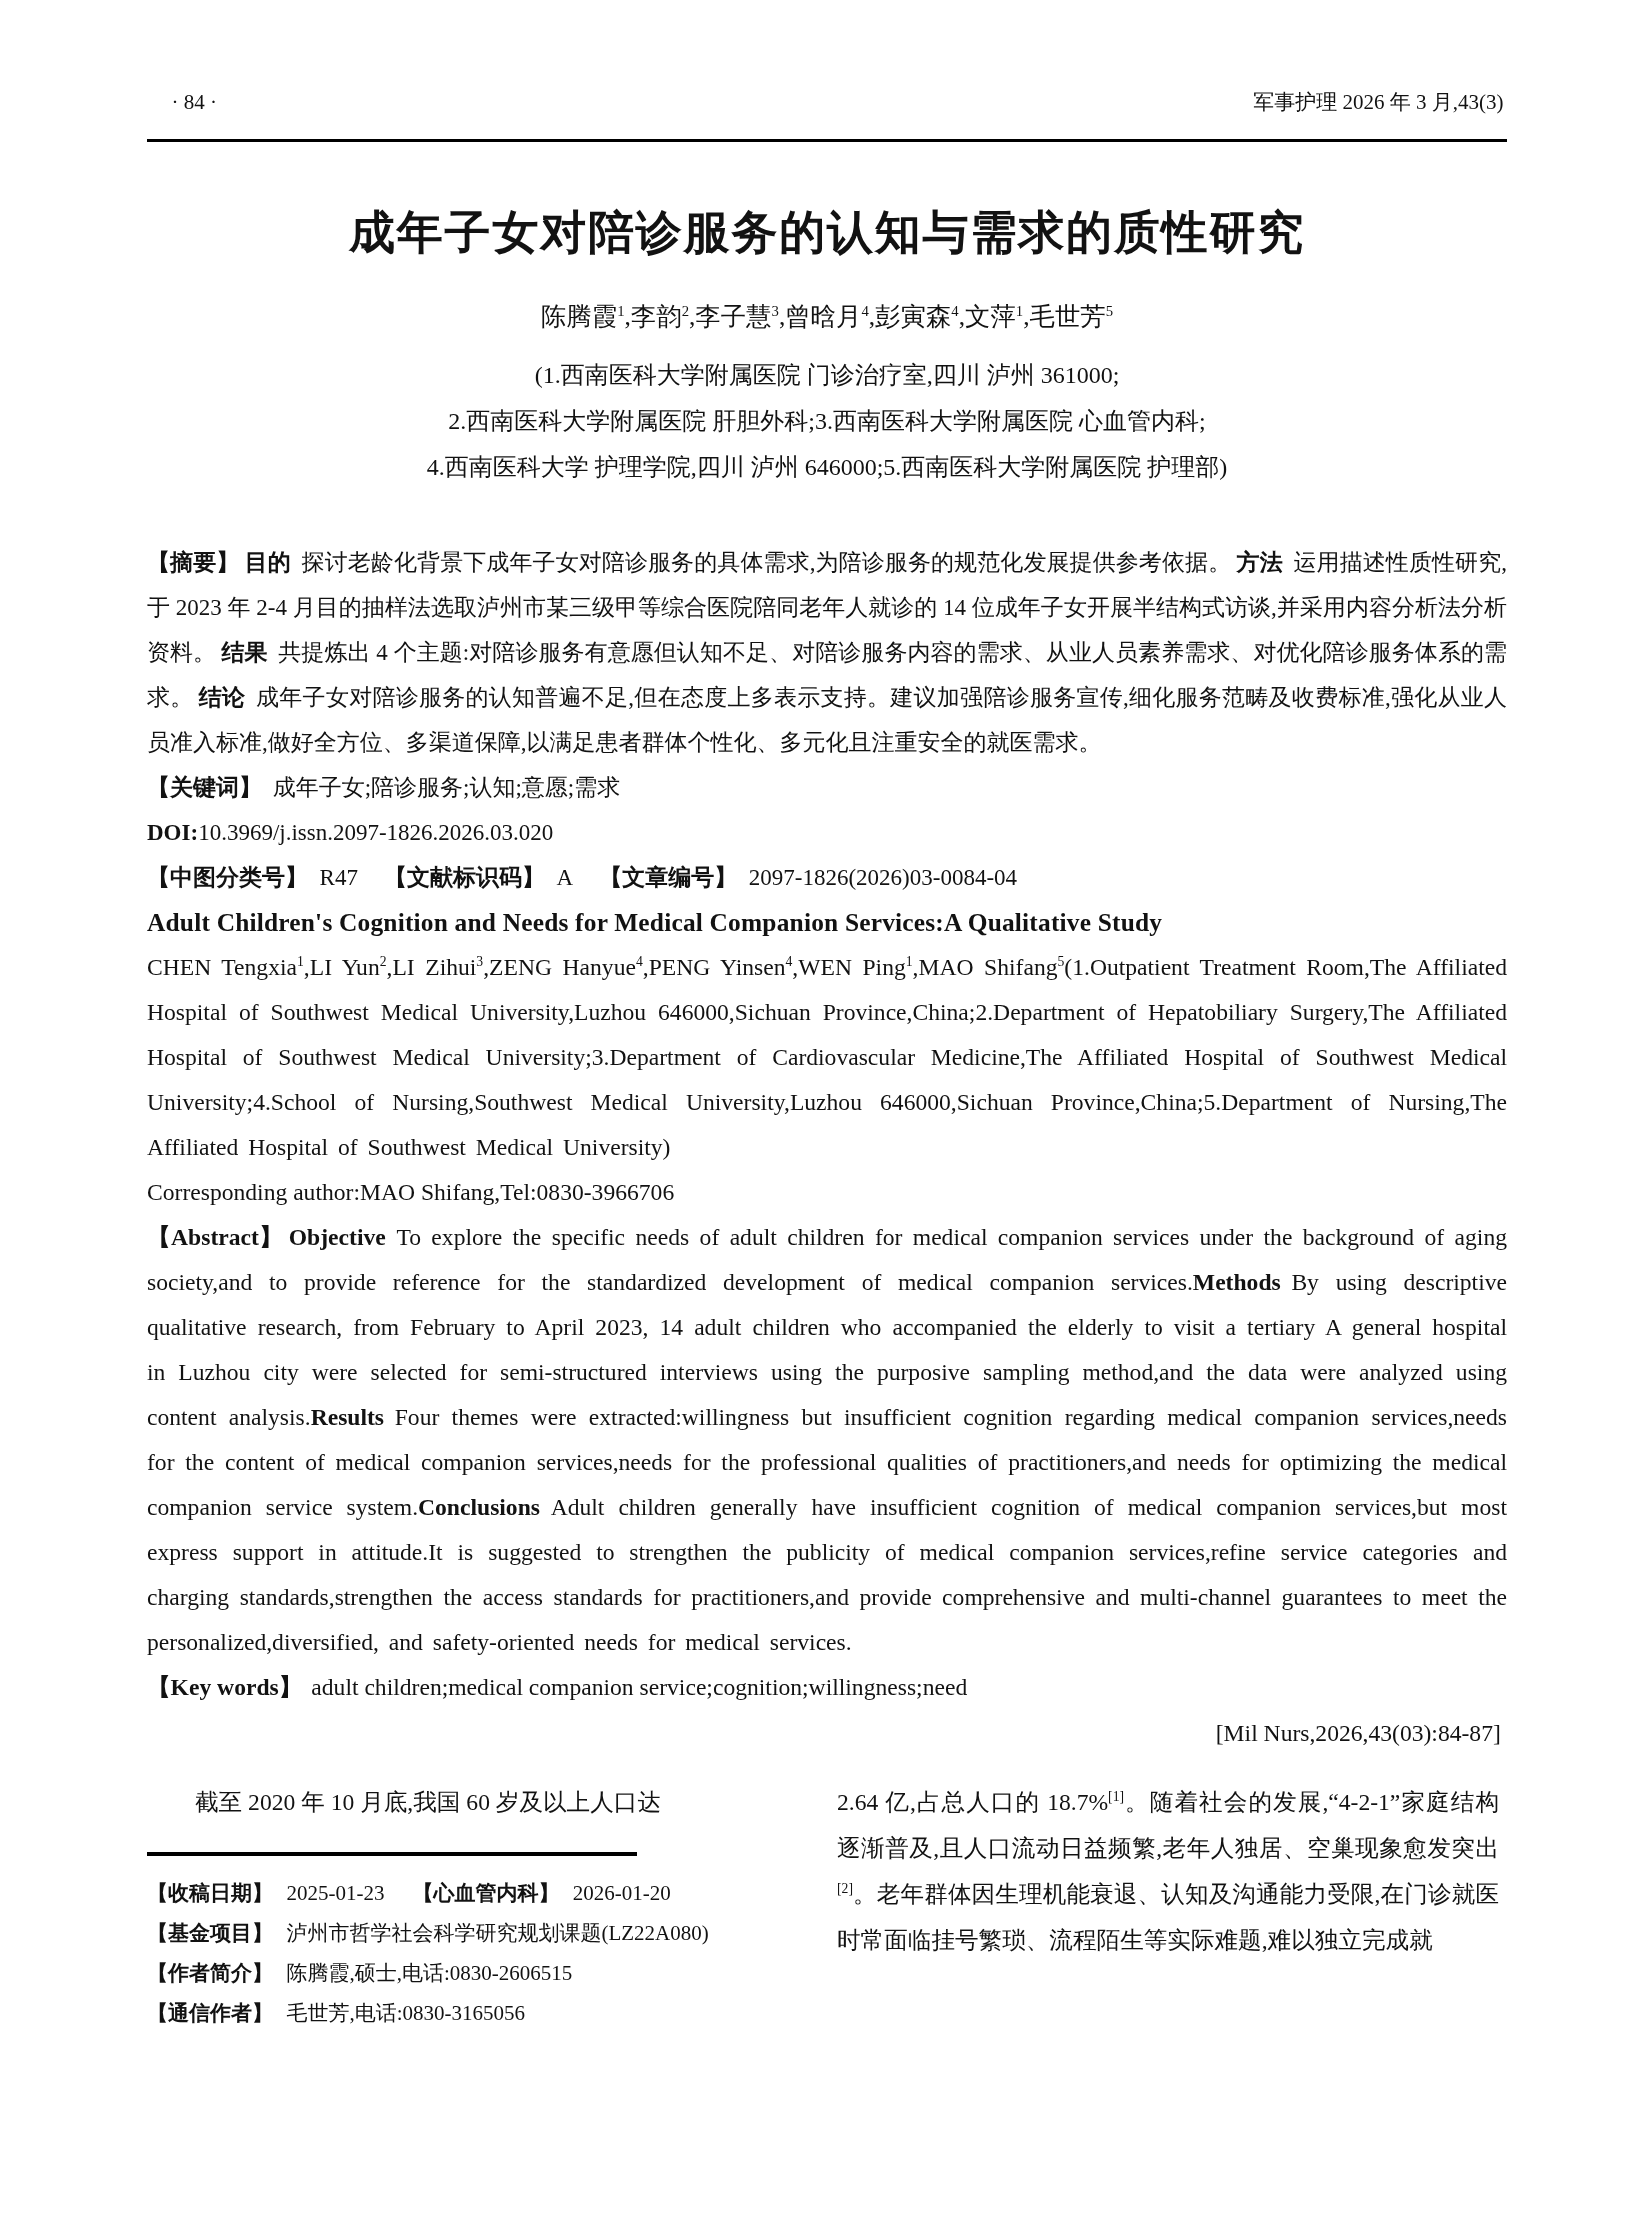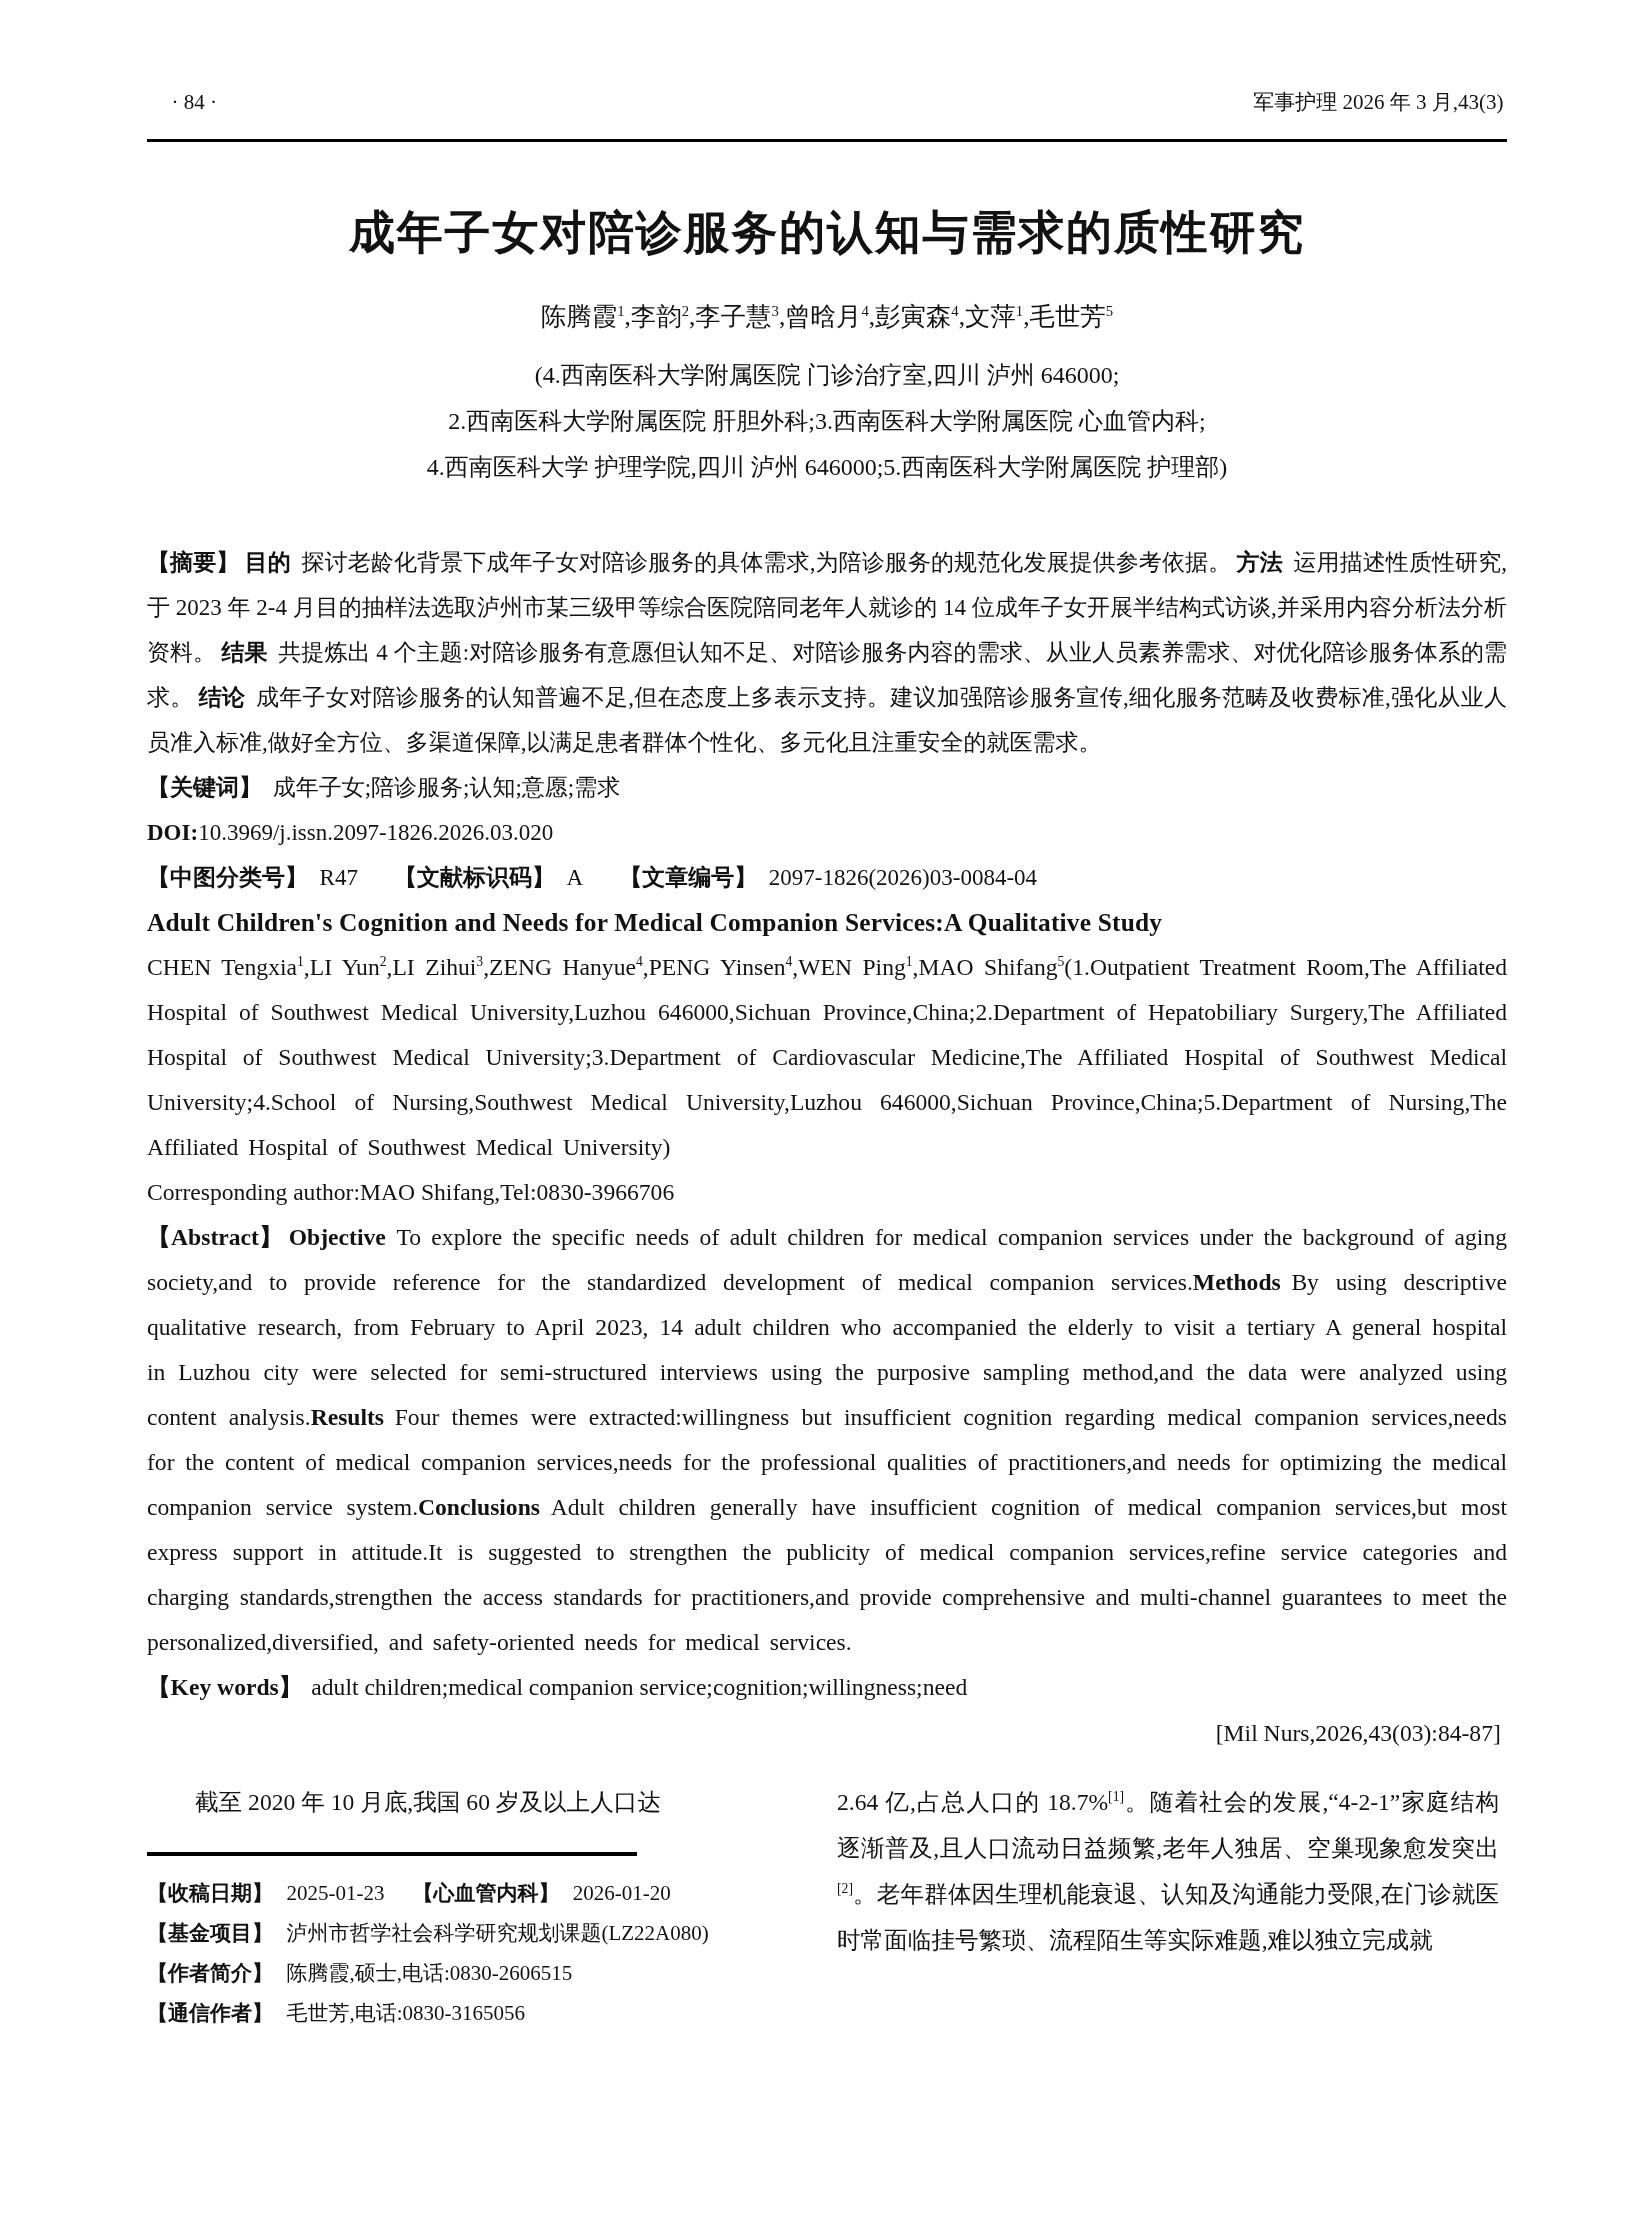--- a/index.html
+++ b/index.html
@@ -28,21 +28,21 @@
     font-family:"Liberation Sans","DejaVu Sans",sans-serif;
   }
   .authors-cn{margin-top:37px;text-align:center;font-size:25.4px;line-height:36px;}
   .affil-cn{margin-top:18px;text-align:center;font-size:24px;line-height:46px;}
   p{margin:0;}
   .para{font-size:23px;line-height:45px;}
   .cn-just{text-align:justify;}
   .hei{font-family:"Liberation Sans","DejaVu Sans",sans-serif;font-weight:bold;}
   .b-serif{font-weight:bold;}
   .lbl{margin:0 10.7px 0 5.3px;}
-  .gap{margin-left:36px;text-align:center;}
+  .gap{margin-left:26px;text-align:center;}
   .val{margin-left:11.6px;}
   .abstract-block{margin-top:50px;}
   .en-title{font-size:25.4px;line-height:45px;font-weight:bold;letter-spacing:0.2px;}
   .en{font-size:23.6px;line-height:45px;}
   .just{text-align:justify;word-spacing:4px;}
   .citation{font-size:23.6px;line-height:46px;text-align:right;padding-right:6.2px;}
   .columns{display:flex;gap:28px;margin-top:23px;}
   .col{width:662px;}
   .body-para{font-size:23.6px;line-height:46px;text-align:justify;}
   .indent{text-indent:48px;}
@@ -62,21 +62,21 @@
     <span>· 84 ·</span>
     <span>军事护理  2026 年 3 月,43(3)</span>
   </div>
   <div class="header-rule"></div>
 
   <h1 class="title-cn">成年子女对陪诊服务的认知与需求的质性研究</h1>
 
   <div class="authors-cn"><span><span>陈腾霞</span><sup>1</sup></span><span><span>,李韵</span><sup>2</sup></span><span><span>,李子慧</span><sup>3</sup></span><span><span>,曾晗月</span><sup>4</sup></span><span><span>,彭寅森</span><sup>4</sup></span><span><span>,文萍</span><sup>1</sup></span><span><span>,毛世芳</span><sup>5</sup></span></div>
 
   <div class="affil-cn">
-    <div>(4.西南医科大学附属医院 门诊治疗室,四川 泸州 646000;</div>
+    <div>(1.西南医科大学附属医院 门诊治疗室,四川 泸州 361000;</div>
     <div>2.西南医科大学附属医院 肝胆外科;3.西南医科大学附属医院 心血管内科;</div>
     <div>4.西南医科大学 护理学院,四川 泸州 646000;5.西南医科大学附属医院 护理部)</div>
   </div>
 
   <p class="para cn-just abstract-block"><span class="hei">【摘要】</span><span class="hei lbl">目的</span><span>探讨老龄化背景下成年子女对陪诊服务的具体需求,为陪诊服务的规范化发展提供参考依据。</span><span class="hei lbl">方法</span><span>运用描述性质性研究,于 2023 年 2-4 月目的抽样法选取泸州市某三级甲等综合医院陪同老年人就诊的 14 位成年子女开展半结构式访谈,并采用内容分析法分析资料。</span><span class="hei lbl">结果</span><span>共提炼出 4 个主题:对陪诊服务有意愿但认知不足、对陪诊服务内容的需求、从业人员素养需求、对优化陪诊服务体系的需求。</span><span class="hei lbl">结论</span><span>成年子女对陪诊服务的认知普遍不足,但在态度上多表示支持。建议加强陪诊服务宣传,细化服务范畴及收费标准,强化从业人员准入标准,做好全方位、多渠道保障,以满足患者群体个性化、多元化且注重安全的就医需求。</span></p>
 
   <p class="para"><span class="hei">【关键词】</span><span class="lbl" style="margin-left:10.7px;">成年子女;陪诊服务;认知;意愿;需求</span></p>
 
   <p class="para"><span class="b-serif">DOI:</span><span>10.3969/j.issn.2097-1826.2026.03.020</span></p>
 

